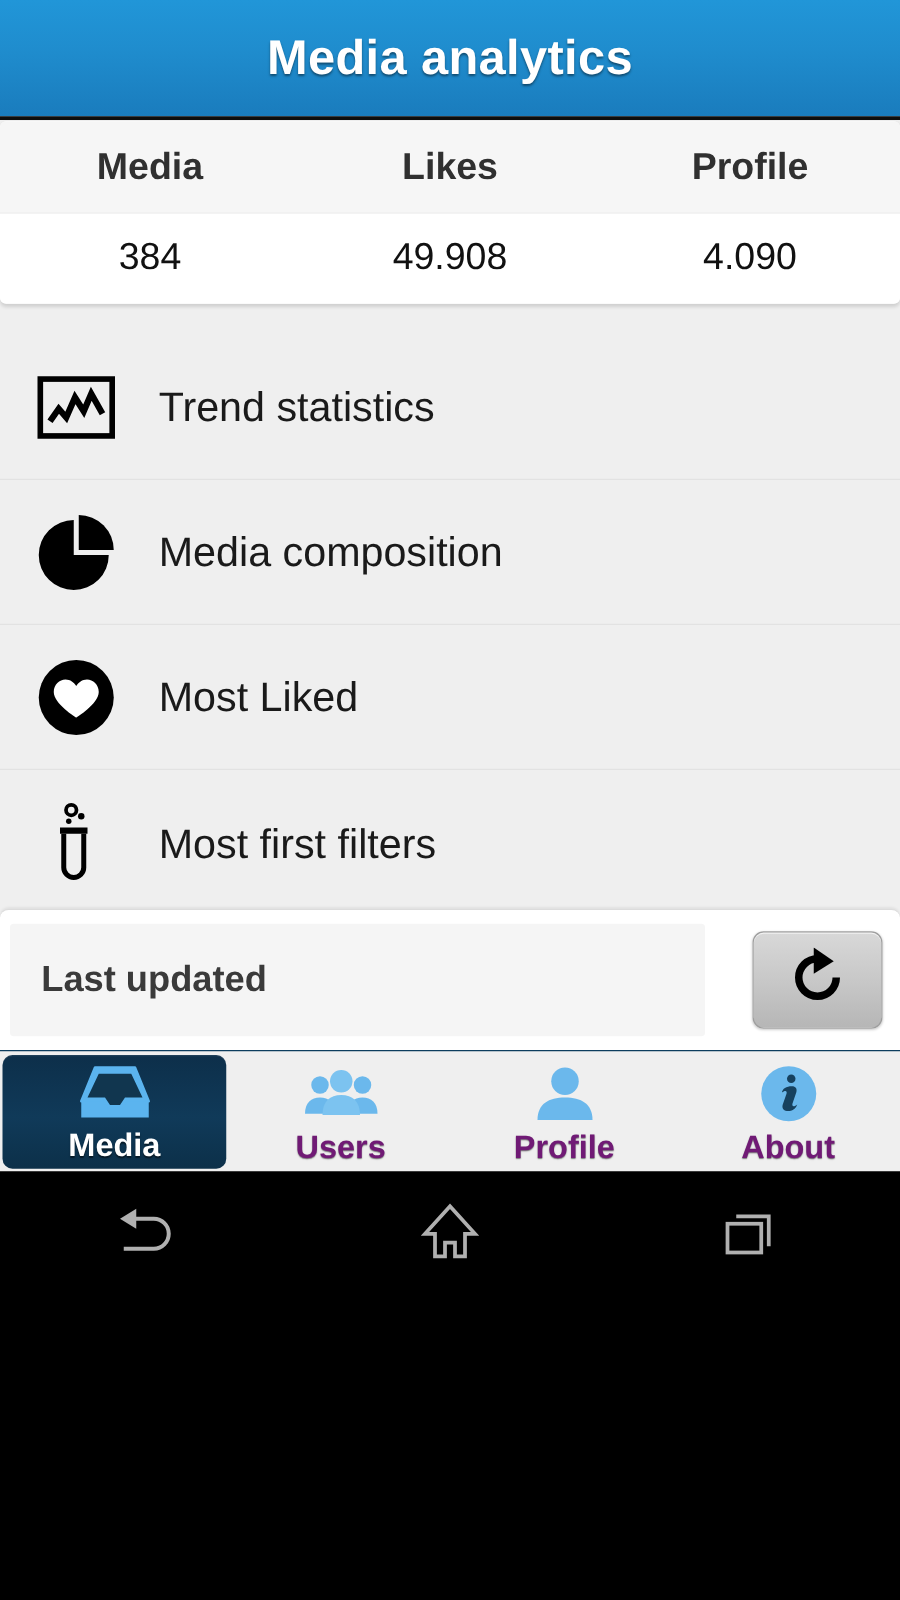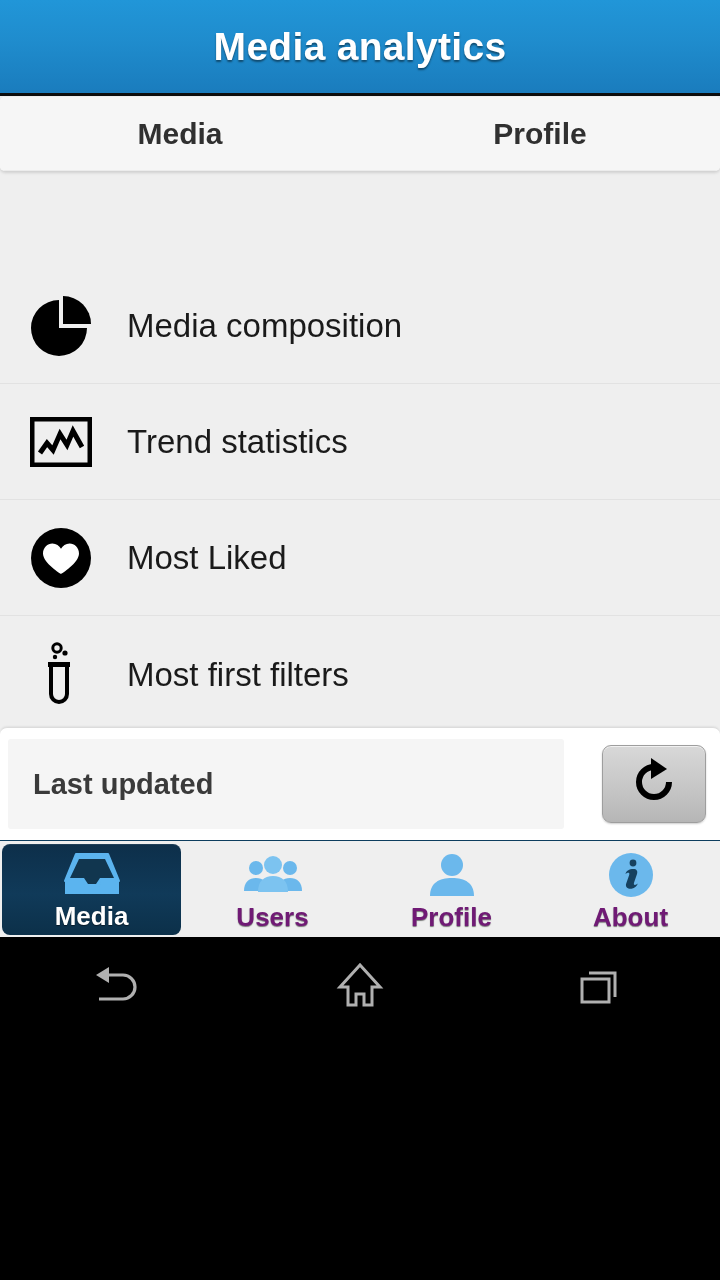--- a/index.html
+++ b/index.html
@@ -226,45 +226,51 @@
 <div id="app">
 
   <div class="header">
     <div class="header-title">Media analytics</div>
   </div>
 
   <div class="stats-wrap">
     <div class="stats-card">
       <div class="stats-row head">
         <div class="stats-cell">Media</div>
+        <div class="stats-cell">Likes</div>
         <div class="stats-cell">Profile</div>
       </div>
+      <div class="stats-row body">
+        <div class="stats-cell">384</div>
+        <div class="stats-cell">49.908</div>
+        <div class="stats-cell">4.090</div>
+      </div>
     </div>
   </div>
 
   <div class="list">
+
+    <div class="list-item">
+      <span class="li-icon">
+        <svg width="62" height="50" viewBox="0 0 62 50">
+          <rect x="2" y="2" width="58" height="46" fill="none" stroke="#000" stroke-width="5"></rect>
+          <polyline points="10,36 17,26 23,33 30,17 37,28 43,14 52,30" fill="none" stroke="#000" stroke-width="5" stroke-linejoin="miter" stroke-linecap="butt"></polyline>
+        </svg>
+      </span>
+      <span class="li-label">Trend statistics</span>
+    </div>
 
     <div class="list-item">
       <span class="li-icon">
         <svg width="62" height="62" viewBox="0 0 62 62">
           <path d="M29 33 L29 5 A28 28 0 1 0 57 33 Z" fill="#000"></path>
           <path d="M33 1 L33 29 L61 29 A28 28 0 0 0 33 1 Z" fill="#000"></path>
         </svg>
       </span>
       <span class="li-label">Media composition</span>
-    </div>
-
-    <div class="list-item">
-      <span class="li-icon">
-        <svg width="62" height="50" viewBox="0 0 62 50">
-          <rect x="2" y="2" width="58" height="46" fill="none" stroke="#000" stroke-width="5"></rect>
-          <polyline points="10,36 17,26 23,33 30,17 37,28 43,14 52,30" fill="none" stroke="#000" stroke-width="5" stroke-linejoin="miter" stroke-linecap="butt"></polyline>
-        </svg>
-      </span>
-      <span class="li-label">Trend statistics</span>
     </div>
 
     <div class="list-item">
       <span class="li-icon">
         <svg width="62" height="62" viewBox="0 0 62 62">
           <circle cx="31" cy="31" r="30" fill="#000"></circle>
           <path d="M31 47 C31 47 13 36 13 26.5 C13 20.5 17.6 16.5 22.4 16.5 C26.2 16.5 29.3 18.8 31 21.8 C32.7 18.8 35.8 16.5 39.6 16.5 C44.4 16.5 49 20.5 49 26.5 C49 36 31 47 31 47 Z" fill="#fff"></path>
         </svg>
       </span>
       <span class="li-label">Most Liked</span>

